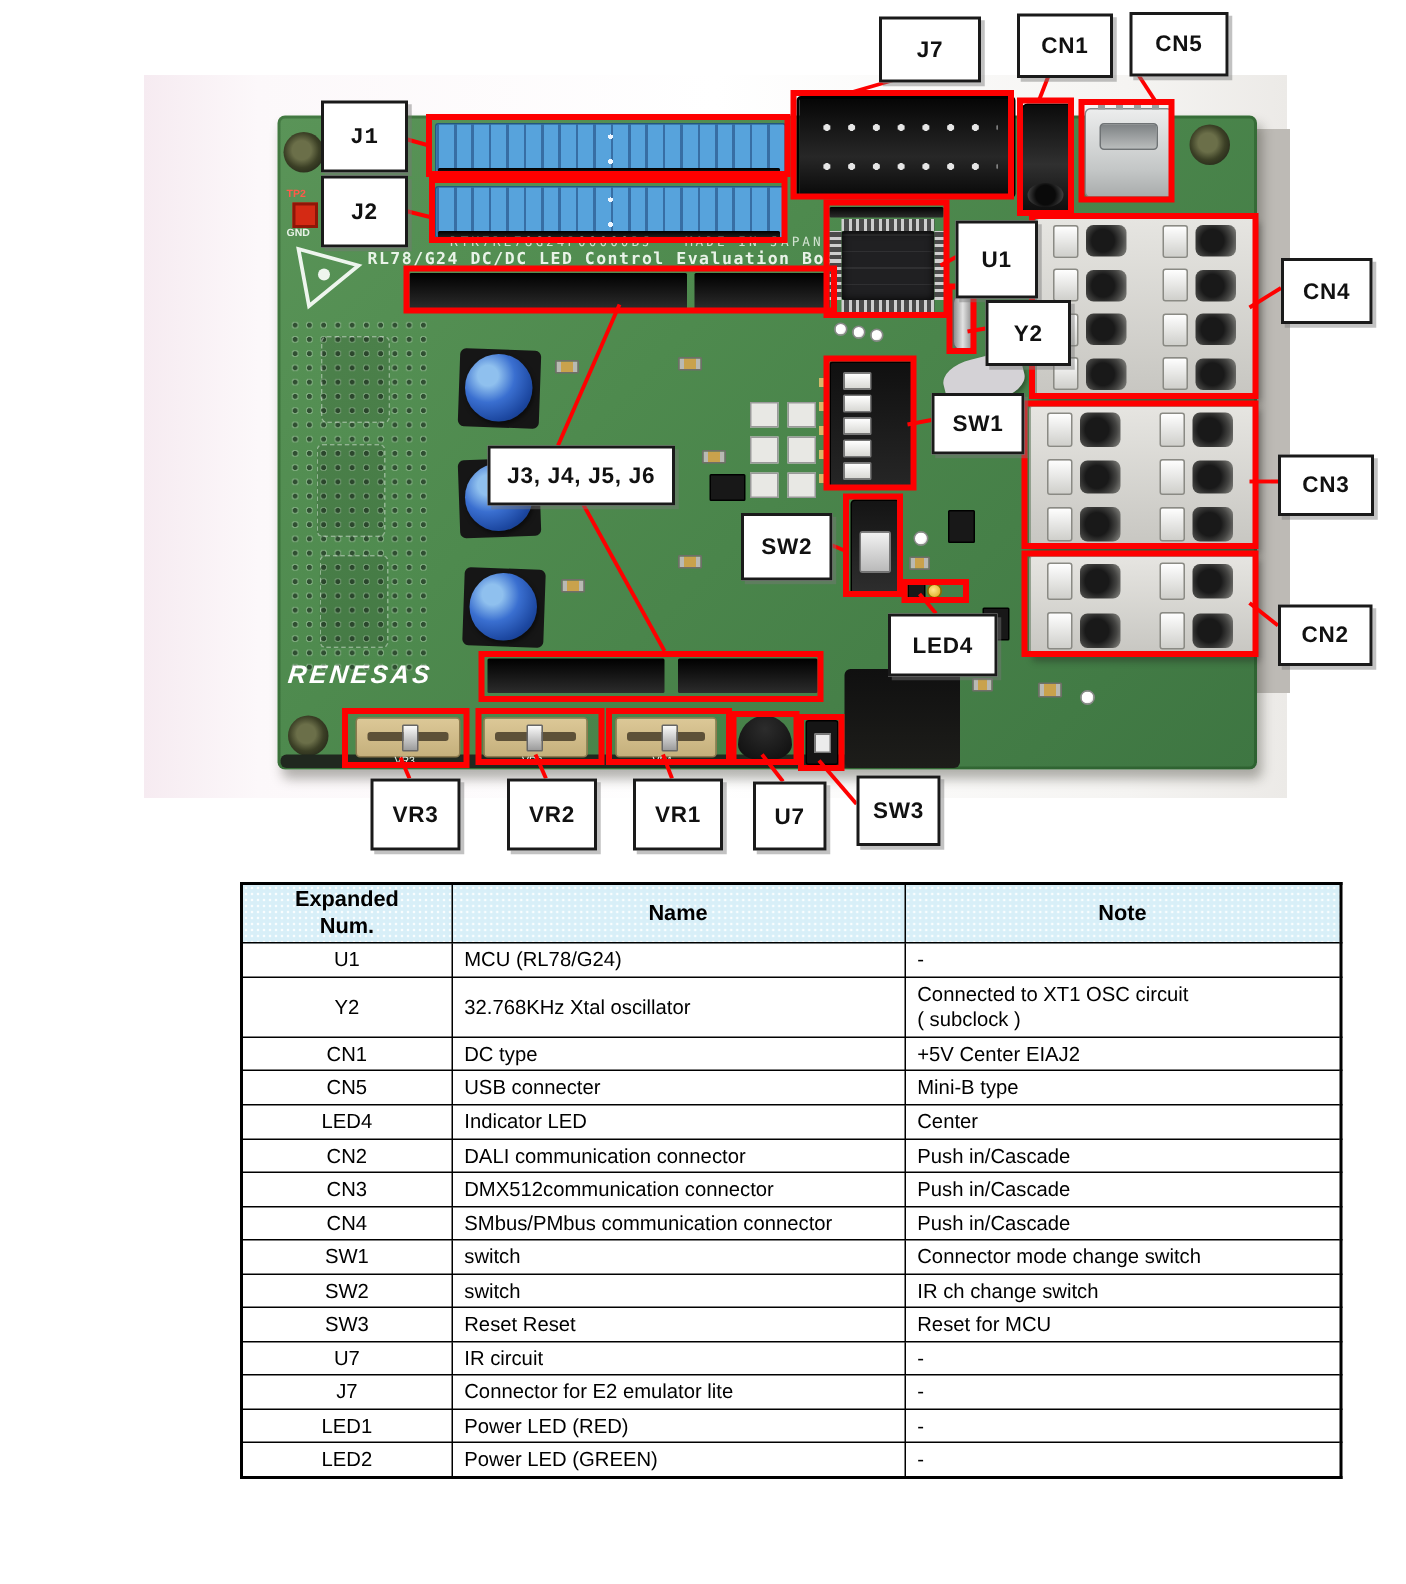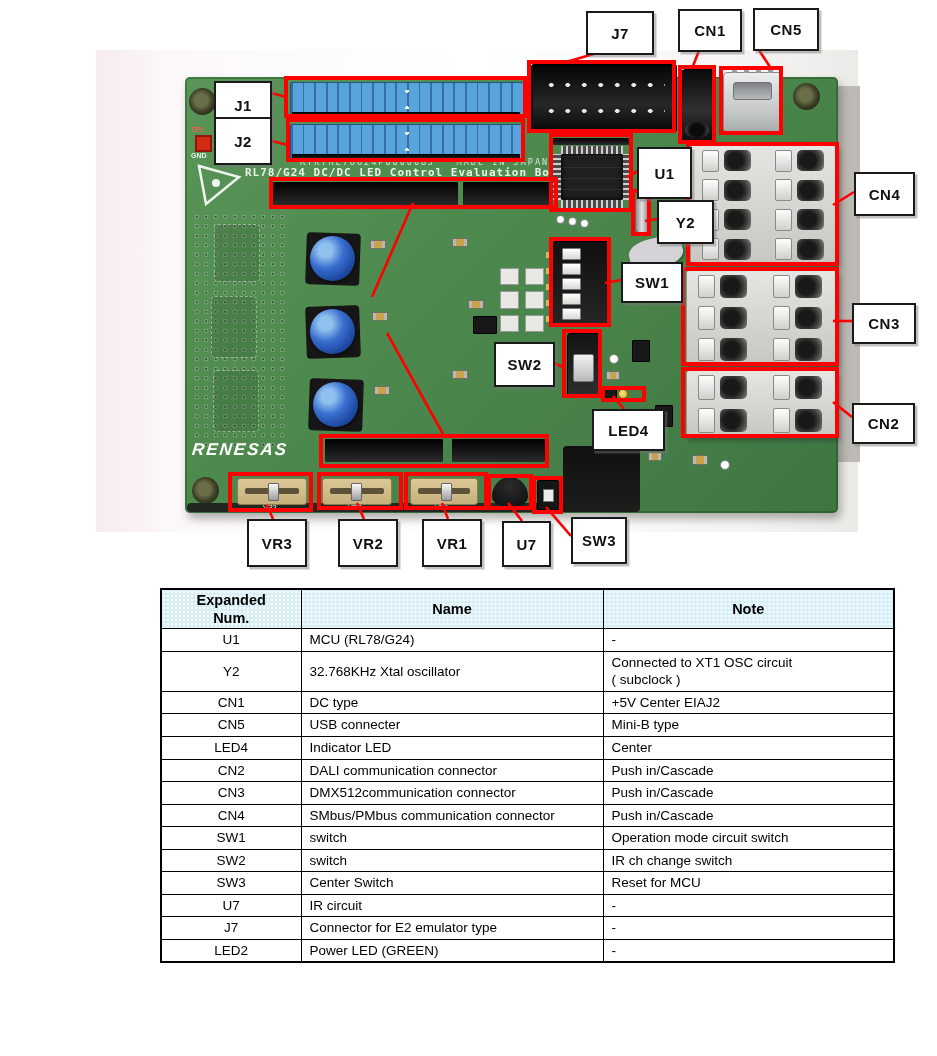--- a/index.html
+++ b/index.html
@@ -378,31 +378,32 @@
       <line x1="551" y1="362" x2="563" y2="367"></line>
       <line x1="624" y1="409" x2="613" y2="396"></line>
       <line x1="273" y1="519" x2="267" y2="505"></line>
       <line x1="364" y1="519" x2="357" y2="503"></line>
       <line x1="448" y1="519" x2="442" y2="503"></line>
       <line x1="522" y1="521" x2="508" y2="503"></line>
       <line x1="571" y1="536" x2="546" y2="507"></line>
     </g>
   </svg>
 
-  <div class="abs lbl" style="left:214px;top:81px;width:54px;height:44px;">J1</div>
+  <div class="abs lbl" style="left:214px;top:67px;width:54px;height:44px;font-family:Liberation Mono, monospace;">J1</div>
   <div class="abs lbl" style="left:214px;top:117px;width:54px;height:44px;">J2</div>
   <div class="abs lbl" style="left:586px;top:11px;width:64px;height:40px;">J7</div>
   <div class="abs lbl" style="left:678px;top:9px;width:60px;height:39px;">CN1</div>
   <div class="abs lbl" style="left:753px;top:8px;width:62px;height:39px;">CN5</div>
   <div class="abs lbl" style="left:637px;top:147px;width:51px;height:48px;">U1</div>
   <div class="abs lbl" style="left:657px;top:200px;width:53px;height:40px;">Y2</div>
   <div class="abs lbl" style="left:621px;top:262px;width:58px;height:37px;">SW1</div>
   <div class="abs lbl" style="left:854px;top:172px;width:57px;height:40px;">CN4</div>
   <div class="abs lbl" style="left:852px;top:303px;width:60px;height:37px;">CN3</div>
   <div class="abs lbl" style="left:852px;top:403px;width:59px;height:37px;">CN2</div>
+  <div class="abs lbl" style="left:325px;top:297px;width:121px;height:36px;">J3, J4, J5, J6</div>
   <div class="abs lbl" style="left:494px;top:342px;width:57px;height:41px;">SW2</div>
   <div class="abs lbl" style="left:592px;top:409px;width:69px;height:38px;">LED4</div>
   <div class="abs lbl" style="left:247px;top:519px;width:56px;height:44px;">VR3</div>
   <div class="abs lbl" style="left:338px;top:519px;width:56px;height:44px;">VR2</div>
   <div class="abs lbl" style="left:422px;top:519px;width:56px;height:44px;">VR1</div>
   <div class="abs lbl" style="left:502px;top:521px;width:45px;height:42px;">U7</div>
   <div class="abs lbl" style="left:571px;top:517px;width:52px;height:43px;">SW3</div>
 
   <table id="reftable">
     <colgroup>
@@ -456,40 +457,45 @@
           <td class="c-note">Push in/Cascade</td>
         </tr>
         <tr>
           <td class="c-ref">CN4</td>
           <td class="c-name">SMbus/PMbus communication connector</td>
           <td class="c-note">Push in/Cascade</td>
         </tr>
         <tr>
           <td class="c-ref">SW1</td>
           <td class="c-name">switch</td>
-          <td class="c-note">Operation mode circuit switch</td>
+          <td class="c-note">Connector mode change switch</td>
         </tr>
         <tr>
           <td class="c-ref">SW2</td>
           <td class="c-name">switch</td>
           <td class="c-note">IR ch change switch</td>
         </tr>
         <tr>
           <td class="c-ref">SW3</td>
-          <td class="c-name">Center Switch</td>
+          <td class="c-name">Reset Reset</td>
           <td class="c-note">Reset for MCU</td>
         </tr>
         <tr>
           <td class="c-ref">U7</td>
           <td class="c-name">IR circuit</td>
           <td class="c-note">-</td>
         </tr>
         <tr>
           <td class="c-ref">J7</td>
-          <td class="c-name">Connector for E2 emulator type</td>
+          <td class="c-name">Connector for E2 emulator lite</td>
+          <td class="c-note">-</td>
+        </tr>
+        <tr>
+          <td class="c-ref">LED1</td>
+          <td class="c-name">Power LED (RED)</td>
           <td class="c-note">-</td>
         </tr>
         <tr>
           <td class="c-ref">LED2</td>
           <td class="c-name">Power LED (GREEN)</td>
           <td class="c-note">-</td>
         </tr>
       </tbody>
   </table>
 

